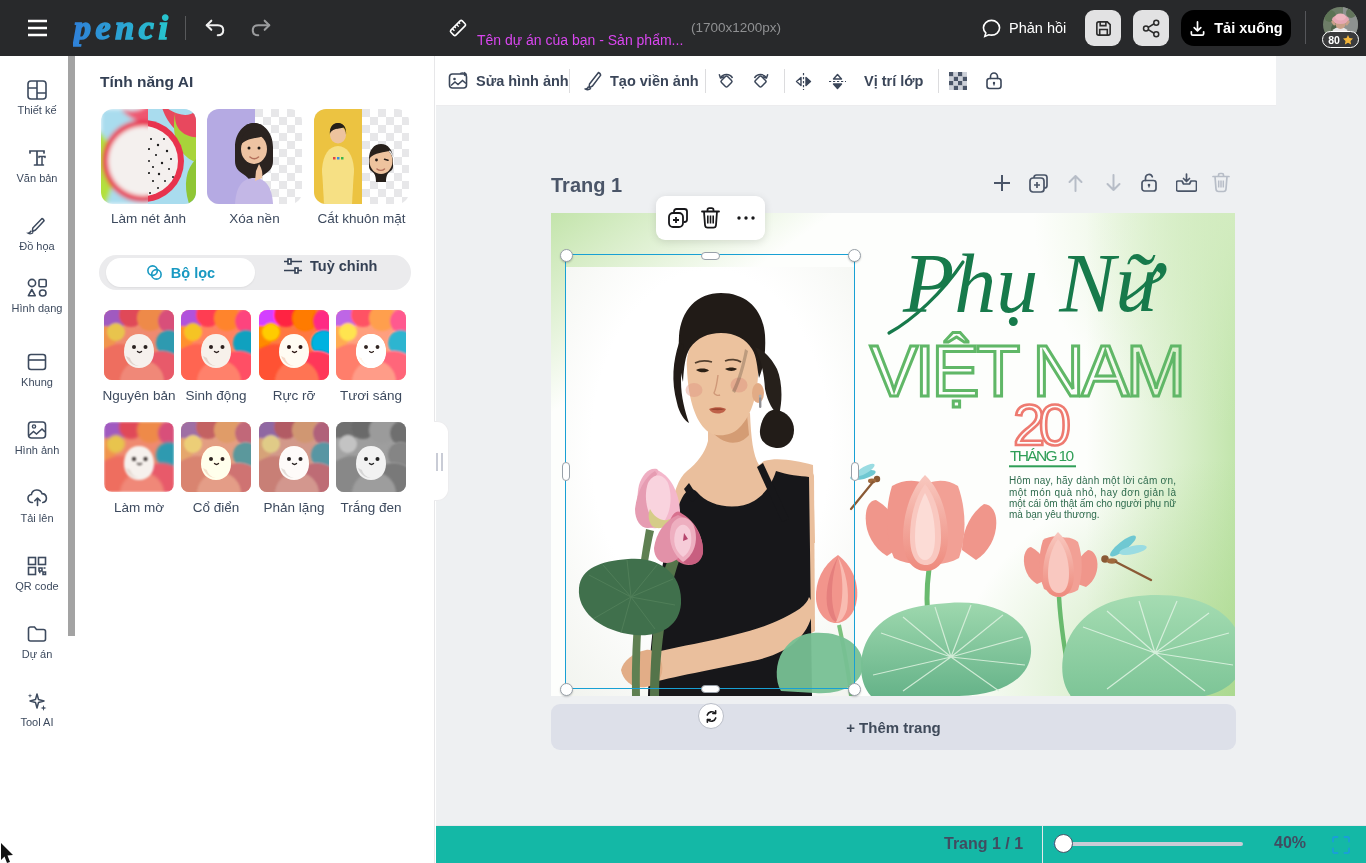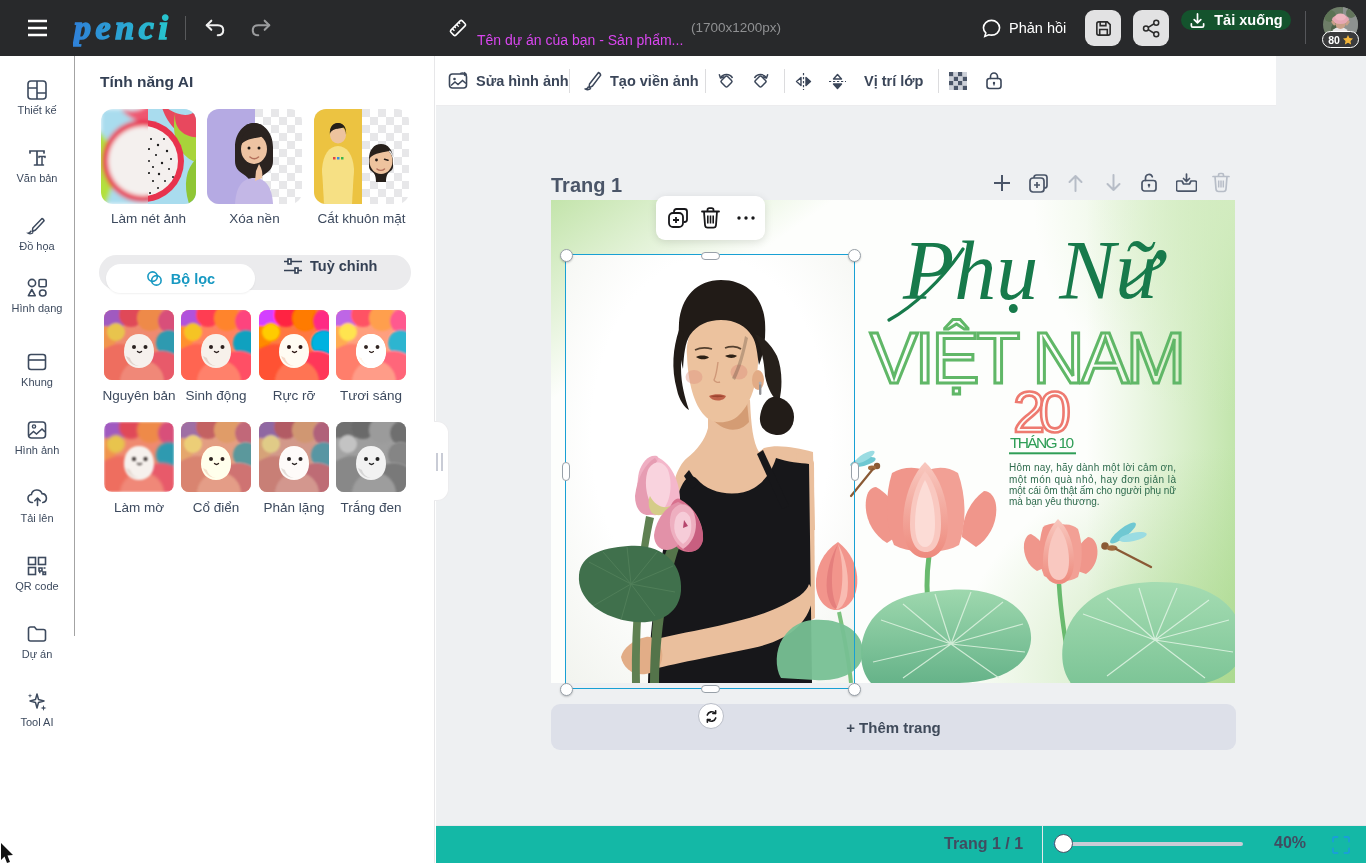--- a/index.html
+++ b/index.html
@@ -4,45 +4,45 @@
 <style>
   * { margin:0; padding:0; box-sizing:border-box; }
   html,body { width:1366px; height:863px; overflow:hidden; font-family:"Liberation Sans", sans-serif; background:#fff; }
   .abs { position:absolute; }
   
   #topbar { position:absolute; left:0; top:0; width:1366px; height:56px; background:#28292b; z-index:50; }
   #title { position:absolute; left:477px; top:12px; height:56px; line-height:56px; color:#d946ef; font-size:14px; font-weight:400; white-space:nowrap; }
   #dims { position:absolute; left:691px; top:0; height:56px; line-height:56px; color:#8f9092; font-size:13.5px; }
   #feedback { position:absolute; left:1009px; top:0; height:56px; line-height:56px; color:#fff; font-size:14.5px; font-weight:400; }
   .graybtn { position:absolute; top:10px; width:36px; height:36px; border-radius:9px; background:#e2e2e3; display:flex; align-items:center; justify-content:center; }
-  #dlbtn { position:absolute; left:1181px; top:10px; width:110px; height:20px; border-radius:13px; background:#14532d; color:#fff; font-size:14.5px; font-weight:700; display:flex; align-items:center; justify-content:center; gap:8px; }
+  #dlbtn { position:absolute; left:1181px; top:10px; width:110px; height:36px; border-radius:13px; background:#000000; color:#fff; font-size:14.5px; font-weight:700; display:flex; align-items:center; justify-content:center; gap:8px; }
   
-  #rail { position:absolute; left:0; top:56px; width:75px; height:580px; background:#fff; border-right:1px solid #a3a3a3; z-index:10; }
+  #rail { position:absolute; left:0; top:56px; width:75px; height:580px; background:#fff; border-right:7px solid #a3a3a3; z-index:10; }
   .rail-item { position:absolute; left:0; width:74px; text-align:center; color:#3d4a5e; }
   .rail-item svg { display:block; margin:0 auto; }
   .rail-item .lb { font-size:11px; margin-top:4px; display:block; }
   
   #panel { position:absolute; left:75px; top:56px; width:360px; height:807px; background:#fff; border-right:1px solid #e7e7e9; z-index:10; }
   #panel h3 { position:absolute; left:25px; top:17px; font-size:15.5px; color:#344054; font-weight:700; }
   .ft { position:absolute; width:95px; height:95px; border-radius:12px; overflow:hidden; top:53px; }
   .ft-lb { position:absolute; top:155px; width:95px; text-align:center; font-size:13.5px; color:#3d4a5e; }
   #tabs { position:absolute; left:24px; top:199px; width:312px; height:35px; background:#ebebed; border-radius:18px; }
-  #tab1 { position:absolute; left:7px; top:9px; width:149px; height:29px; background:#fff; border-radius:15px; display:flex; align-items:center; justify-content:center; gap:8px; color:#1899c2; font-size:14.5px; font-weight:700; box-shadow:0 1px 2px rgba(0,0,0,.06); }
+  #tab1 { position:absolute; left:7px; top:3px; width:149px; height:29px; background:#fff; border-radius:15px; display:flex; align-items:center; justify-content:center; gap:8px; color:#1899c2; font-size:14.5px; font-weight:700; box-shadow:0 1px 2px rgba(0,0,0,.06); }
   #tab2 { position:absolute; left:185px; top:0; height:21px; display:flex; align-items:center; gap:8px; color:#344054; font-size:14.5px; font-weight:700; }
   .fl { position:absolute; width:70px; height:70px; border-radius:8px; overflow:hidden; }
   .fl svg { display:block; }
   .fl-lb { position:absolute; width:78px; text-align:center; font-size:13.5px; color:#3d4a5e; }
   
   #main { position:absolute; left:436px; top:56px; width:930px; height:807px; background:#eef0f2; }
   #toolbar { position:absolute; left:436px; top:56px; width:840px; height:50px; background:#fff; border-bottom:1px solid #ececee; z-index:5; }
   .t-item { position:absolute; top:0; height:50px; display:flex; align-items:center; gap:8px; color:#3b4659; font-size:14.5px; font-weight:700; }
   .t-div { position:absolute; top:13px; width:1px; height:24px; background:#dcdcde; }
   
   #pagelabel { position:absolute; left:551px; top:174px; font-size:20px; font-weight:700; color:#4a5568; }
-  #canvas { position:absolute; left:551px; top:200px; width:684px; height:483px; background:#f97316; overflow:hidden; }
+  #canvas { position:absolute; left:551px; top:213px; width:684px; height:483px; background:#f97316; overflow:hidden; }
   #themtrang { position:absolute; left:551px; top:704px; width:685px; height:46px; background:#dde0e9; border-radius:9px; color:#3f4a5a; font-size:15px; font-weight:700; display:flex; align-items:center; justify-content:center; }
   
   #bottombar { position:absolute; left:436px; top:825px; width:930px; height:38px; background:#14b8a6; border-top:1px solid #e5e7ea; z-index:10; }
 </style>
 </head>
 <body>
 
 <div id="topbar">
   <svg class="abs" style="left:28px;top:19px" width="19" height="18" viewBox="0 0 19 18">
       <path d="M0 2h19M0 9h19M0 16h19" stroke="#fff" stroke-width="2.6"></path>

